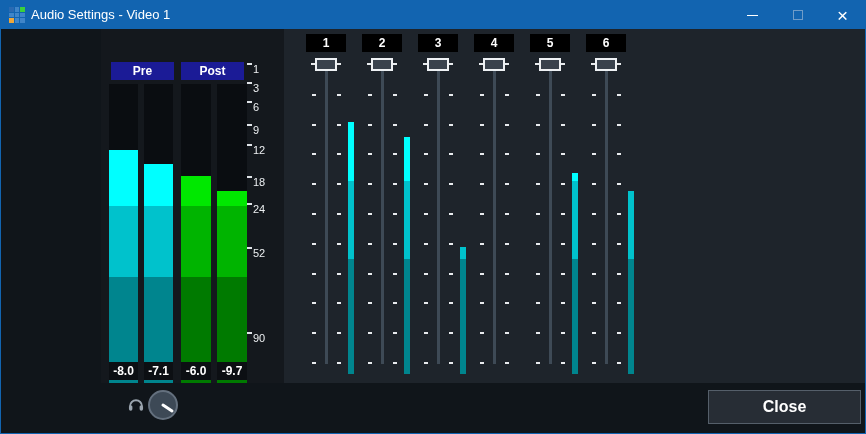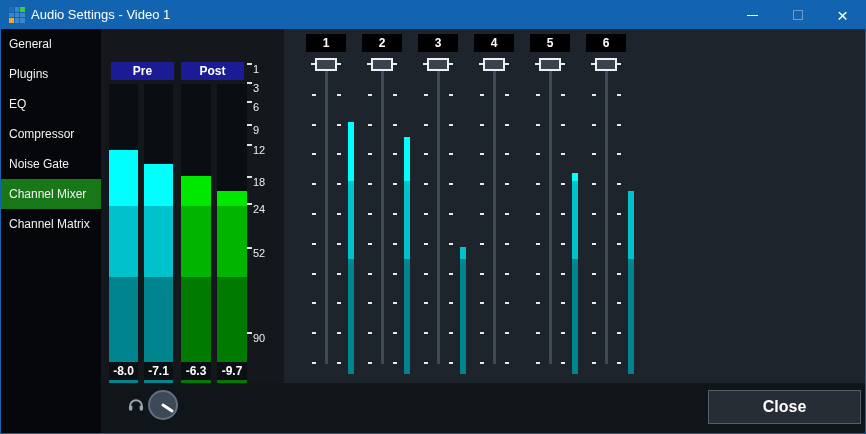--- a/index.html
+++ b/index.html
@@ -82,29 +82,20 @@
         </div>
       <div class="win-btn">
           <div class="glyph-max"></div>
         </div>
       <div class="win-btn">
           <span class="glyph-close">×</span>
         </div>
     </div>
   </div>
 
-  <div id="sidebar">
-      <div class="side-item" style="top: 0px;">General</div>
-      <div class="side-item" style="top: 30px;">Plugins</div>
-      <div class="side-item" style="top: 60px;">EQ</div>
-      <div class="side-item" style="top: 90px;">Compressor</div>
-      <div class="side-item" style="top: 120px;">Noise Gate</div>
-      <div class="side-item selected" style="top: 150px;">Channel Mixer</div>
-      <div class="side-item" style="top: 180px;">Channel Matrix</div>
-    </div>
 
   <div id="meter-panel">
     <div id="dbfs-label">dBFS</div>
   <div class="group-btn" style="left: 10px;">Pre</div>
       <div class="group-btn" style="left: 80px;">Post</div>
       <div class="meter-col" style="left: 8px; width: 29px;">
         <div class="meter-seg" style="left: 0px; width: 100%; top: 66px; height: 56px; background: rgb(0, 255, 255);"></div>
         <div class="meter-seg" style="left: 0px; width: 100%; top: 122px; height: 71px; background: rgb(0, 194, 204);"></div>
         <div class="meter-seg" style="left: 0px; width: 100%; top: 193px; height: 110px; background: rgb(0, 133, 142);"></div>
       </div>
@@ -113,21 +104,21 @@
         <div class="meter-seg" style="left: 0px; width: 100%; top: 80px; height: 42px; background: rgb(0, 255, 255);"></div>
         <div class="meter-seg" style="left: 0px; width: 100%; top: 122px; height: 71px; background: rgb(0, 194, 204);"></div>
         <div class="meter-seg" style="left: 0px; width: 100%; top: 193px; height: 110px; background: rgb(0, 133, 142);"></div>
       </div>
       <div class="value-box" style="left: 43px; width: 29px;">-7.1</div>
       <div class="meter-col" style="left: 80px; width: 30px;">
         <div class="meter-seg" style="left: 0px; width: 100%; top: 92px; height: 30px; background: rgb(0, 232, 0);"></div>
         <div class="meter-seg" style="left: 0px; width: 100%; top: 122px; height: 71px; background: rgb(0, 180, 0);"></div>
         <div class="meter-seg" style="left: 0px; width: 100%; top: 193px; height: 110px; background: rgb(0, 122, 0);"></div>
       </div>
-      <div class="value-box" style="left: 80px; width: 30px;">-6.3</div>
+      <div class="value-box" style="left: 80px; width: 30px;">-6.0</div>
       <div class="meter-col" style="left: 116px; width: 30px;">
         <div class="meter-seg" style="left: 0px; width: 100%; top: 107px; height: 15px; background: rgb(0, 232, 0);"></div>
         <div class="meter-seg" style="left: 0px; width: 100%; top: 122px; height: 71px; background: rgb(0, 180, 0);"></div>
         <div class="meter-seg" style="left: 0px; width: 100%; top: 193px; height: 110px; background: rgb(0, 122, 0);"></div>
       </div>
       <div class="value-box" style="left: 116px; width: 30px;">-9.7</div>
       <div class="scale-tick" style="top: 34px;"></div>
       <div class="scale-num" style="top: 35px;">1</div>
       <div class="scale-tick" style="top: 53px;"></div>
       <div class="scale-num" style="top: 54px;">3</div>

